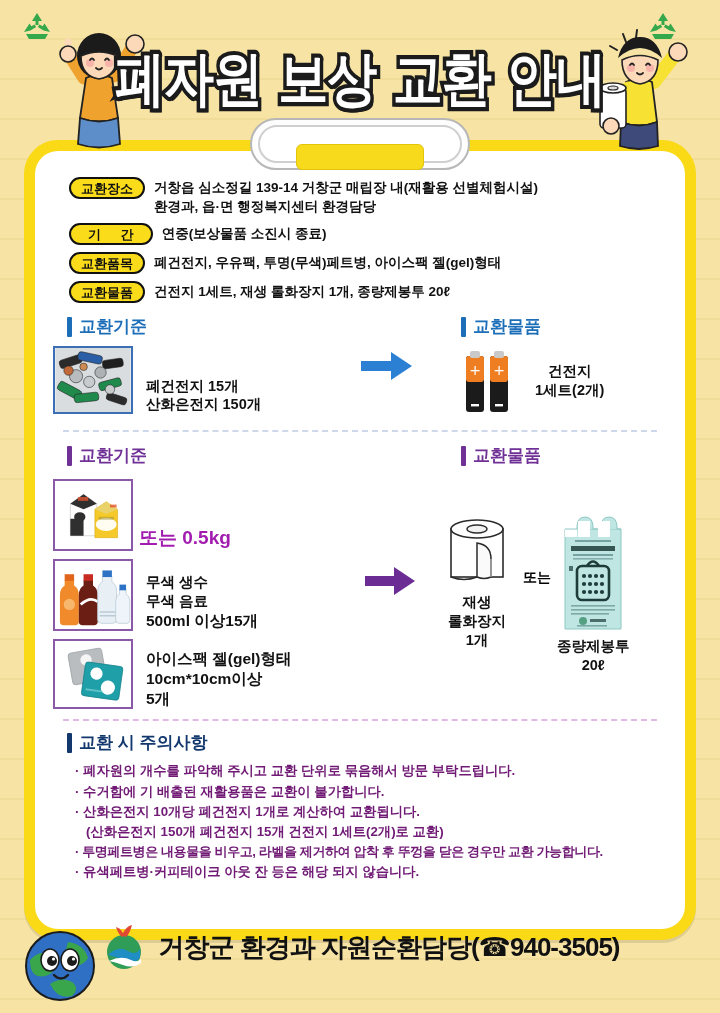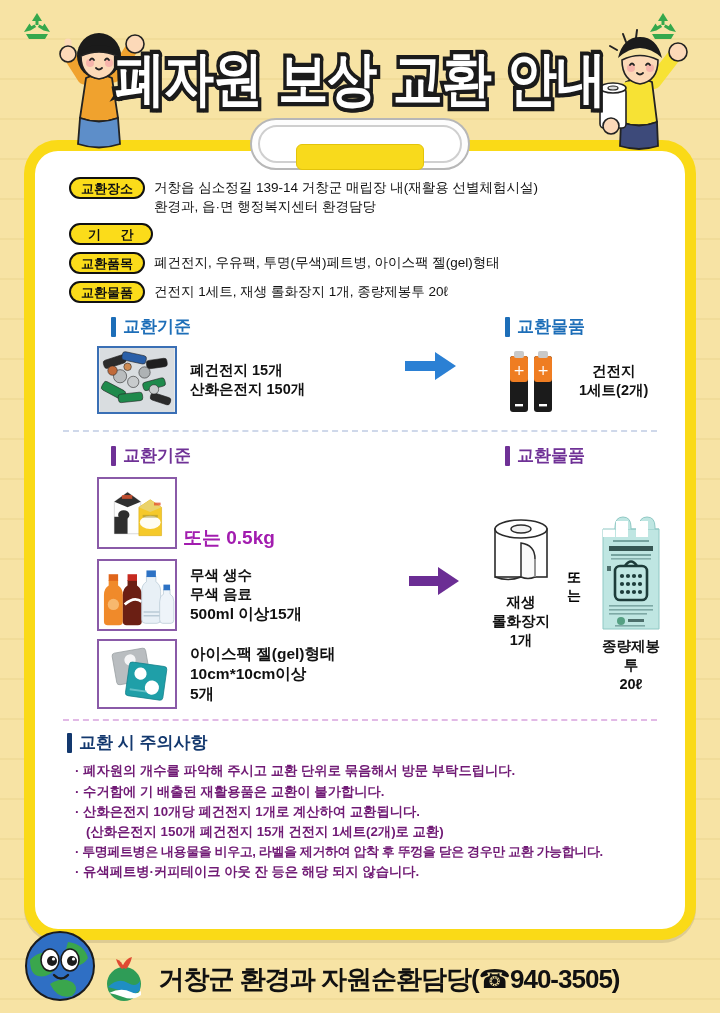--- a/index.html
+++ b/index.html
@@ -100,21 +100,21 @@
     border-radius:12px;
     font-size:13px; font-weight:bold; color:#111;
     text-align:center;
     letter-spacing:0px;
     white-space:nowrap;
   }
   .badge.wide-space{ letter-spacing:8px; text-indent:8px; }
   .info-text{
     margin-left:9px;
     font-size:13.5px;
-    font-weight:normal;
+    font-weight:bold;
     color:#111;
     line-height:1.42;
     padding-top:1px;
   }
 
   
   .sec{ position:relative; margin-top:12px; }
   .sec-head{
     display:flex; align-items:center;
     font-size:17px; font-weight:bold;
@@ -124,40 +124,40 @@
     width:5px; height:20px; margin-right:7px; border-radius:1px;
   }
   .head-blue  { color:#1d6eb8; }
   .head-blue  .bar{ background:#1d6eb8; }
   .head-purple{ color:#6f3196; }
   .head-purple .bar{ background:#6f3196; }
   .head-navy  { color:#13386e; }
   .head-navy  .bar{ background:#13386e; }
 
   .sec-cols{ display:flex; }
-  .col-left { width:360px;margin-left:44px; }
+  .col-left { width:360px; }
   .col-right{ flex:1; }
 
   .divider{
     border:0; border-top:2px dashed #e2b9e6;
     margin:14px 10px 0 10px;
   }
   .divider.blue{ border-top-color:#cfd8ea; }
 
   
   .thumb{
     border:2px solid;
     background:#fff;
     display:block;
   }
   .thumb.blue  { border-color:#3a6fb5; }
   .thumb.purple{ border-color:#8a5aa8; }
 
   
-  .item-row{ display:flex; align-items:center; margin-top:8px; }
+  .item-row{ display:flex; align-items:flex-end; margin-top:8px; }
   .item-text{
     margin-left:13px;
     font-size:14.5px; font-weight:bold; color:#111; line-height:1.30;
   }
   .item-text .big{ font-size:15.5px; }
 
   
   .milk-title{ font-size:16px; font-weight:bold; text-align:center; width:150px; margin-left:14px;}
   .milk-table{ margin-left:14px; margin-top:4px; border-collapse:collapse; }
   .milk-table td{ font-size:12.5px; font-weight:bold; color:#111; padding:0 0 1px 0; }
@@ -183,21 +183,21 @@
   #notes li{
     font-size:13.3px; font-weight:bold; color:#701a75;
     line-height:1.52; white-space:nowrap;
   }
   #notes li.indent{ padding-left:11px; }
   #notes li.tight{ font-size:13px; letter-spacing:-0.4px; }
 
   
   #footer{
     position:absolute; z-index:5;
-    left:0; top:945px; width:720px; height:68px;
+    left:0; top:913px; width:720px; height:68px;
     display:flex; align-items:center; justify-content:center;
   }
   #footer-text{
     font-size:26px; font-weight:bold; color:#111;
     letter-spacing:-1px;
     margin-left:10px;
     white-space:nowrap;
   }
   #earth-mascot{
     position:absolute; z-index:7; left:24px; top:930px;
@@ -306,20 +306,21 @@
 
     <div class="info-row">
       <div class="badge">교환장소</div>
       <div class="info-text">
         거창읍 심소정길 139-14 거창군 매립장 내(재활용 선별체험시설)<br>환경과, 읍·면 행정복지센터 환경담당
       </div>
     </div>
 
     <div class="info-row">
       <div class="badge wide-space">기 간</div>
+      <div class="info-text">연중(보상물품 소진시 종료)</div>
     </div>
 
     <div class="info-row">
       <div class="badge">교환품목</div>
       <div class="info-text">폐건전지, 우유팩, 투명(무색)페트병, 아이스팩 젤(gel)형태</div>
     </div>
 
     <div class="info-row">
       <div class="badge">교환물품</div>
       <div class="info-text">건전지 1세트, 재생 롤화장지 1개, 종량제봉투 20ℓ</div>

